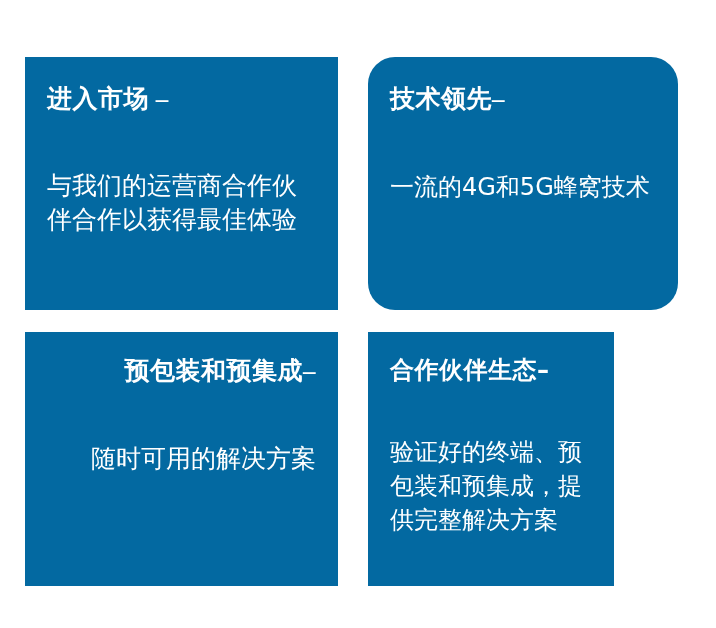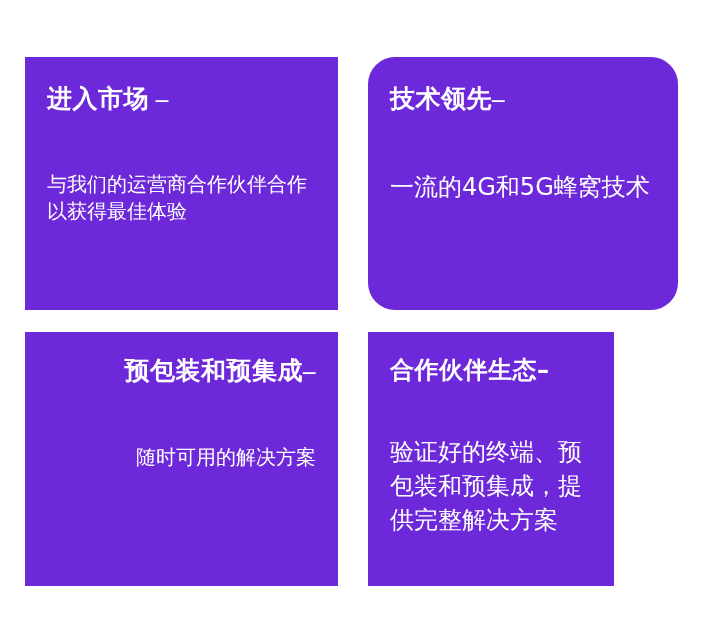--- a/index.html
+++ b/index.html
@@ -16,21 +16,21 @@
 
   .board {
     position: relative;
     width: 716px;
     height: 628px;
     background: #ffffff;
   }
 
   .card {
     position: absolute;
-    background: #6d28d9;
+    background: #0369a1;
     box-sizing: border-box;
     padding: 18px 22px 14px 22px;
     overflow: hidden;
   }
 
   
   .card-1 { left: 25px;  top: 57px;  width: 313px; height: 253px; }
   .card-2 { left: 368px; top: 57px;  width: 310px; height: 253px; border-radius: 27px; }
   
   .card-3 { left: 25px;  top: 332px; width: 313px; height: 254px; text-align: right; }
@@ -42,23 +42,23 @@
     font-weight: bold;
     font-size: 25px;
     line-height: 1.2;
     letter-spacing: 0.5px;
     margin: 0;
     white-space: nowrap;
   }
 
   .card-body {
     color: #ffffff;
-    font-family: Liberation Serif, serif;
+    font-family: Liberation Mono, monospace;
     font-weight: normal;
-    font-size: 20px;
+    font-size: 25px;
     line-height: 1.36;
     margin: 0;
   }
 
   
   .card-1 .card-title { margin-top: 9px; }
   .card-1 .card-body  { margin-top: 57px; }
 
   .card-2 .card-title { margin-top: 9px; }
   .card-2 .card-body  { margin-top: 57px; font-family: "DejaVu Sans", "Liberation Sans", sans-serif; font-size: 24px; }

